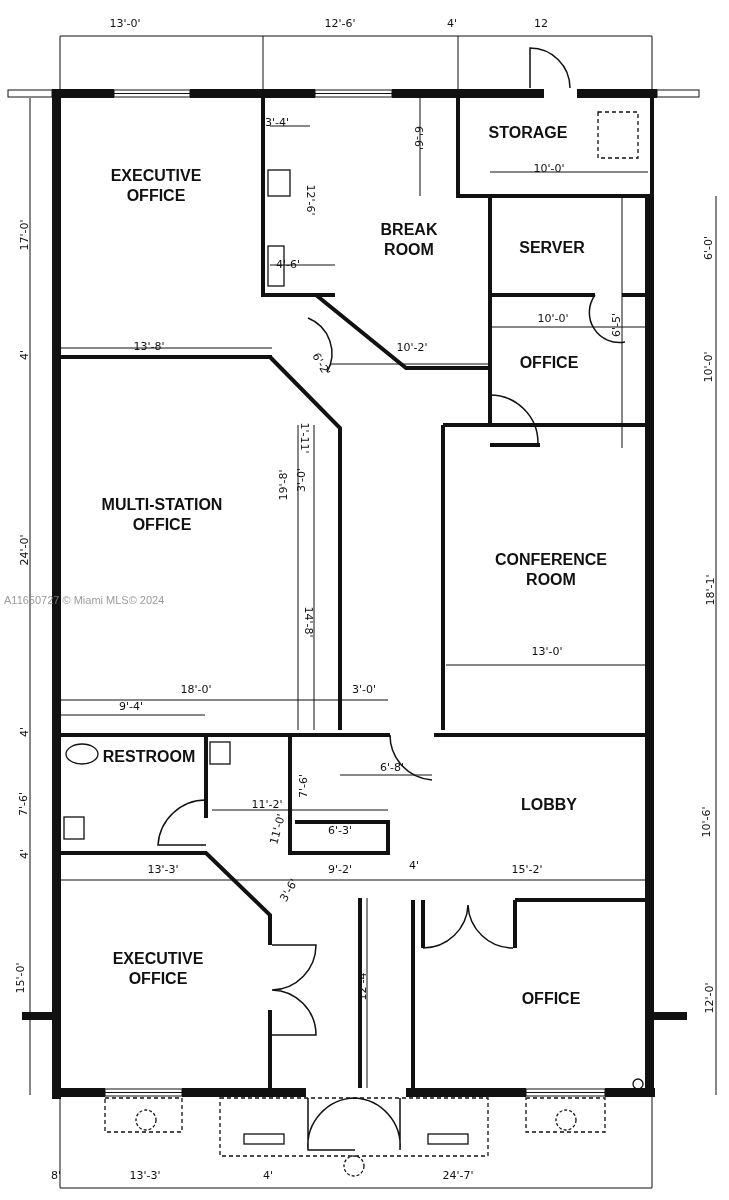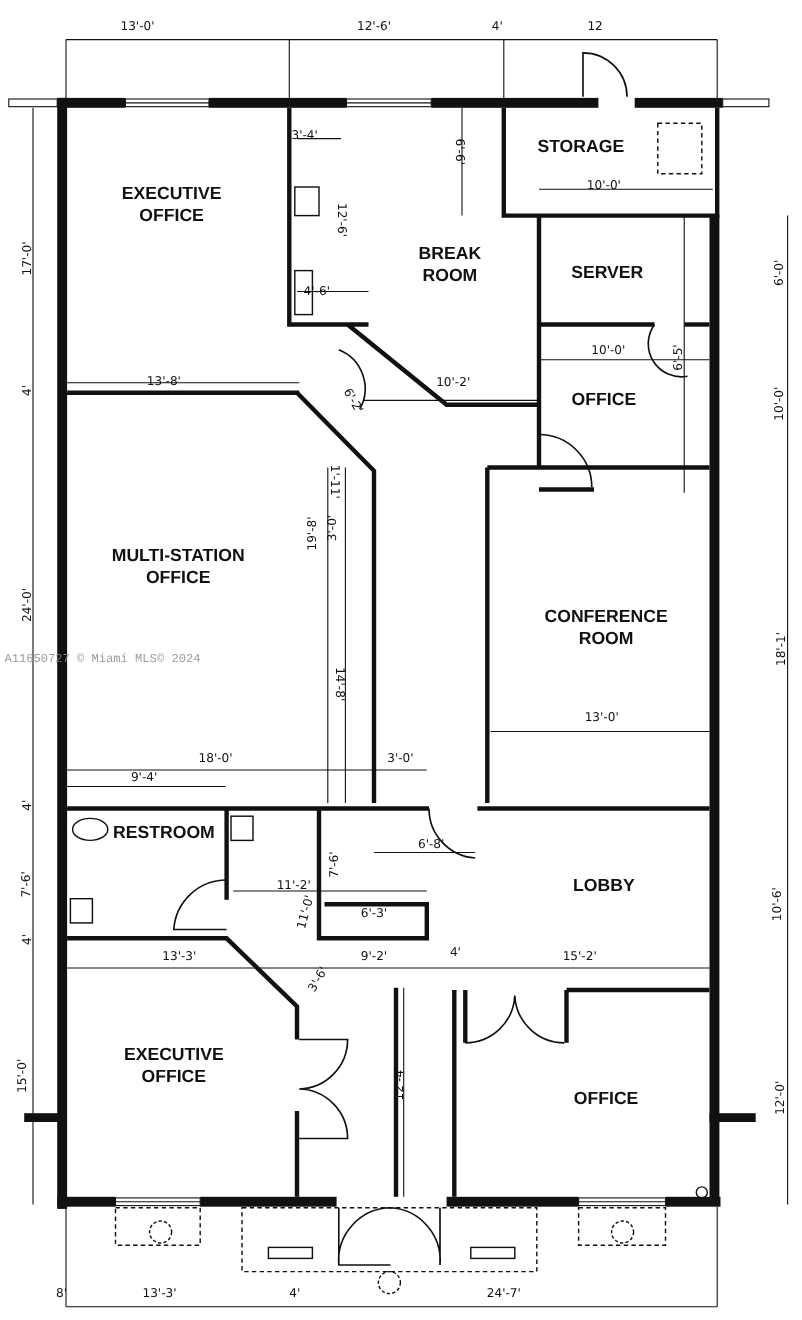--- a/index.html
+++ b/index.html
@@ -1,20 +1,20 @@
 <!DOCTYPE html>
 <html><head>
   <meta charset="utf-8">
   <style>
     html, body { margin: 0; padding: 0; background: #ffffff; }
     body { width: 729px; height: 1200px; overflow: hidden; position: relative; font-family: "Liberation Sans", sans-serif; }
     #plan { position: absolute; left: 0; top: 0; width: 729px; height: 1200px; }
     .room-label { font-family: "Liberation Sans", sans-serif; font-weight: bold; font-size: 16px; fill: #111; text-anchor: middle; }
     .dim { font-family: "DejaVu Sans", sans-serif; font-size: 11px; fill: #111; }
-    .watermark { position: absolute; left: 4px; top: 594px; font-family: Liberation Mono, monospace; font-size: 11px; color: #8a8a8a; opacity: .85; }
+    .watermark { position: absolute; left: 4px; top: 594px; font-family: Liberation Sans, sans-serif; font-size: 11px; color: #8a8a8a; opacity: .85; }
   </style>
 </head>
 <body>
 
 <svg id="plan" viewBox="0 0 729 1200" xmlns="http://www.w3.org/2000/svg">
   <g id="walls" fill="#111">
 
     <rect x="52" y="89" width="62" height="9"></rect>
     <rect x="190" y="89" width="125" height="9"></rect>
     <rect x="392" y="89" width="152" height="9"></rect>

